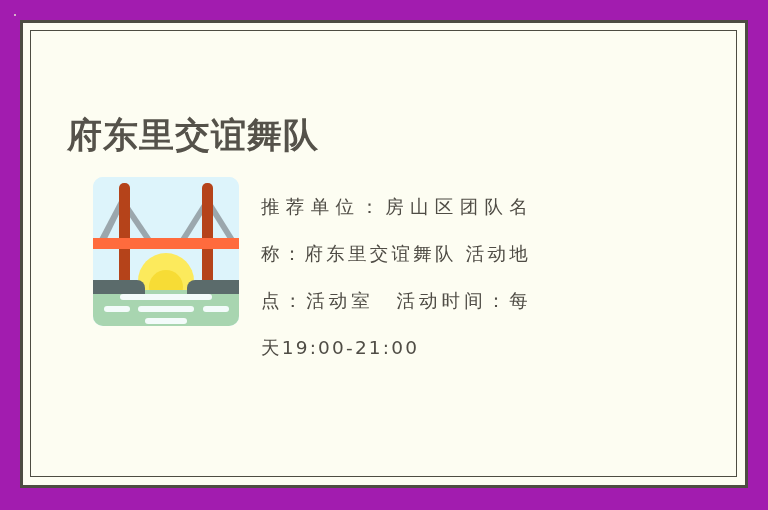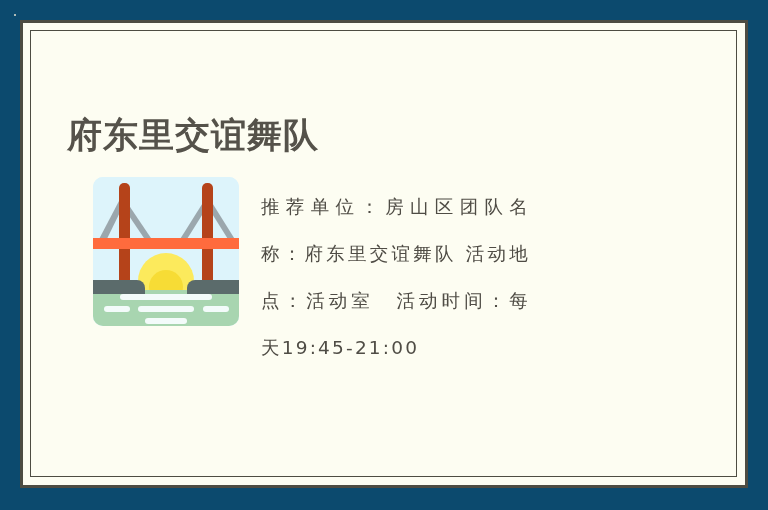--- a/index.html
+++ b/index.html
@@ -14,21 +14,21 @@
     background: #fdfdf2;
     font-family: "Liberation Serif", "DejaVu Serif", serif;
     overflow: hidden;
   }
 
   
   .page {
     position: relative;
     width: 768px;
     height: 510px;
-    background: #0c4a6e;
+    background: #a21caf;
   }
   .frame-outer {
     position: absolute;
     left: 20px;
     top: 20px;
     right: 20px;
     bottom: 22px;
     border: 3px solid #4d4c42;
     background: #fdfdf2;
   }
@@ -150,19 +150,19 @@
               <rect x="0" y="61" width="146" height="11" fill="#ff6b3d"></rect>
 
               <rect x="27" y="117" width="92" height="6" rx="3" fill="#f3fbfa"></rect>
               <rect x="11" y="129" width="26" height="6" rx="3" fill="#f3fbfa"></rect>
               <rect x="45" y="129" width="56" height="6" rx="3" fill="#f3fbfa"></rect>
               <rect x="110" y="129" width="26" height="6" rx="3" fill="#f3fbfa"></rect>
               <rect x="52" y="141" width="42" height="6" rx="3" fill="#f3fbfa"></rect>
             </svg>
           </div>
 
-          <p class="body-text">    推荐单位：房山区团队名称：府东里交谊舞队  活动地点：活动室　活动时间：每天19:45-21:00</p>
+          <p class="body-text">    推荐单位：房山区团队名称：府东里交谊舞队  活动地点：活动室　活动时间：每天19:00-21:00</p>
 
         </div>
       </div>
     </div>
   </div>
 </div>
 
 </body></html>

